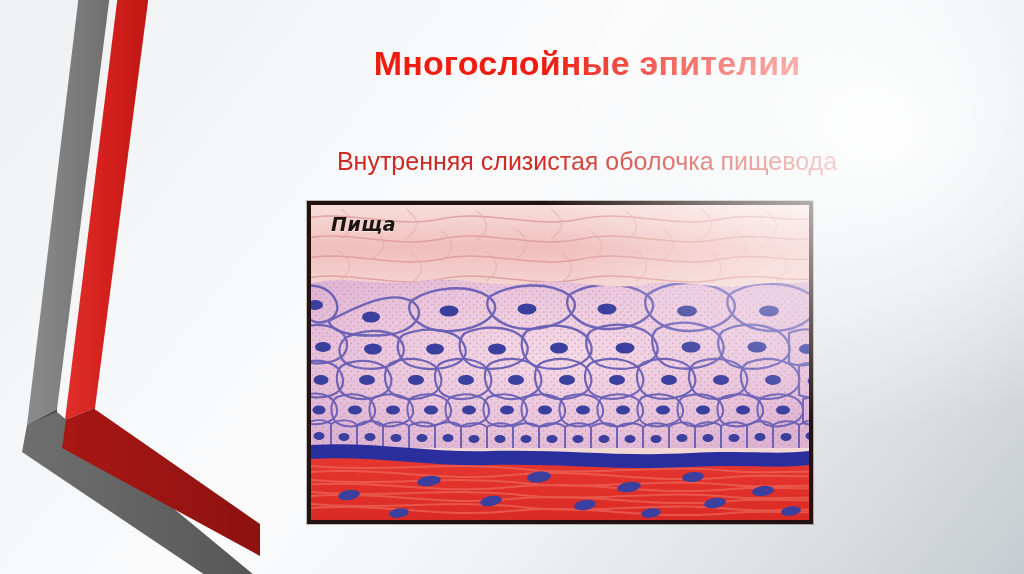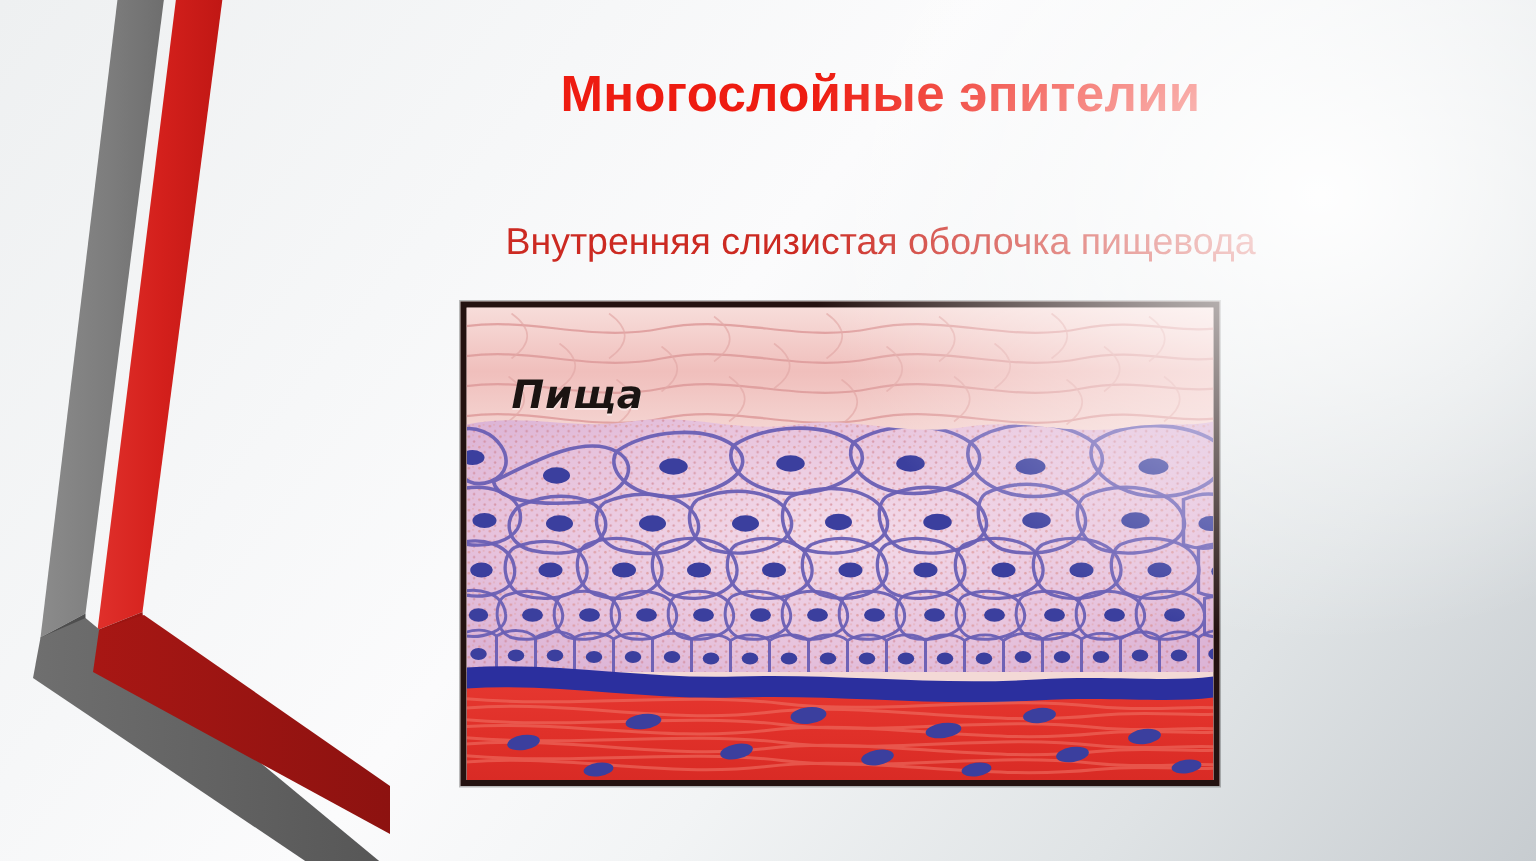--- a/index.html
+++ b/index.html
@@ -71,30 +71,29 @@
     left:307px; top:201px;
     width:506px; height:323px;
     border:4px solid #241210;
     background:#f3d9d6;
     overflow:hidden;
     box-shadow:0 0 0 1px rgba(0,0,0,.25);
   }
   #figure svg{ display:block; width:100%; height:100%; }
   #figure-label{
     position:absolute;
-    left:30px; top:8px;
+    left:20px; top:8px;
     font-family:"DejaVu Sans", sans-serif;
     font-style:italic;
     font-weight:600;
-    font-size:26px;
+    font-size:19px;
     color:#1b1412;
     letter-spacing:.5px;
     text-shadow:0 1px 0 rgba(255,255,255,.5);
     pointer-events:none;
-    margin-top:36px;
   }
 </style>
 </head>
 <body>
 
 <div id="slide">
 
   <div id="deco">
     <svg width="260" height="574" viewBox="0 0 260 574" xmlns="http://www.w3.org/2000/svg">
       <defs>

